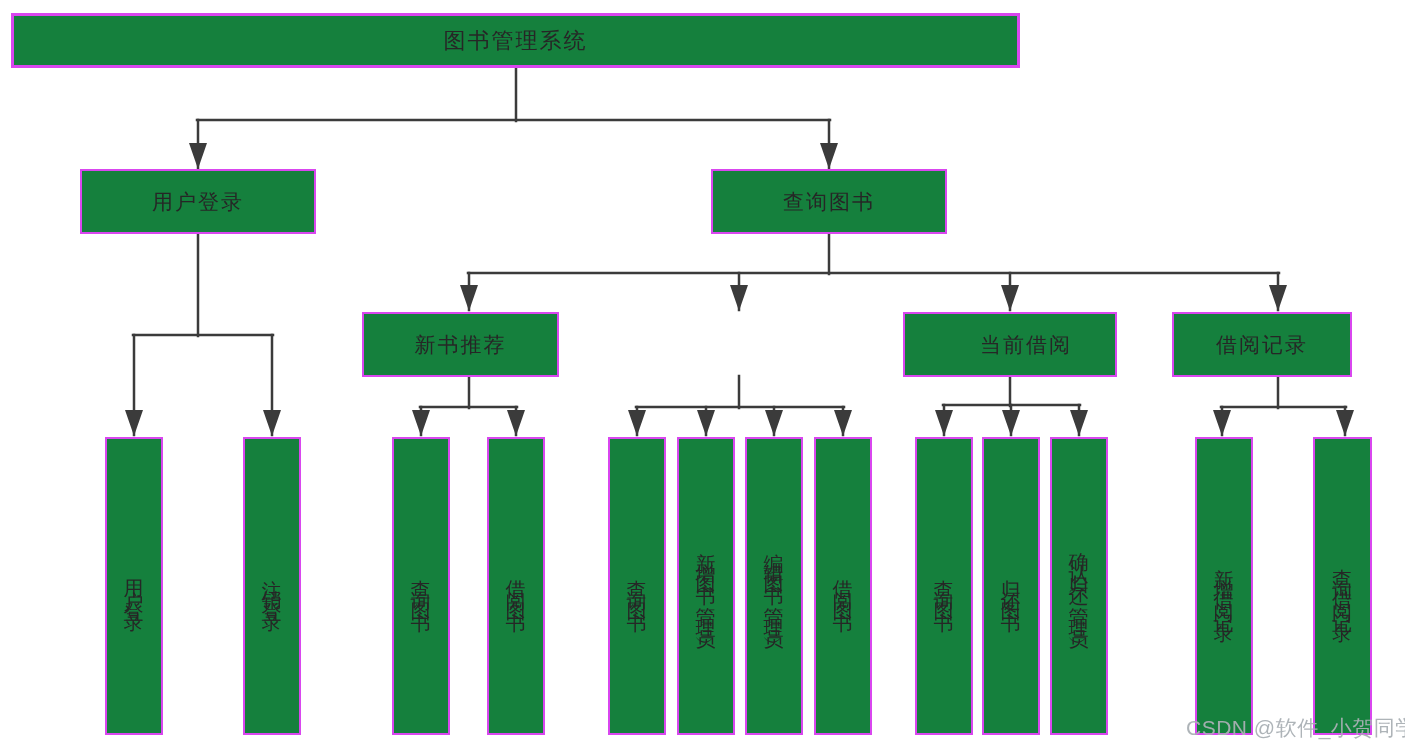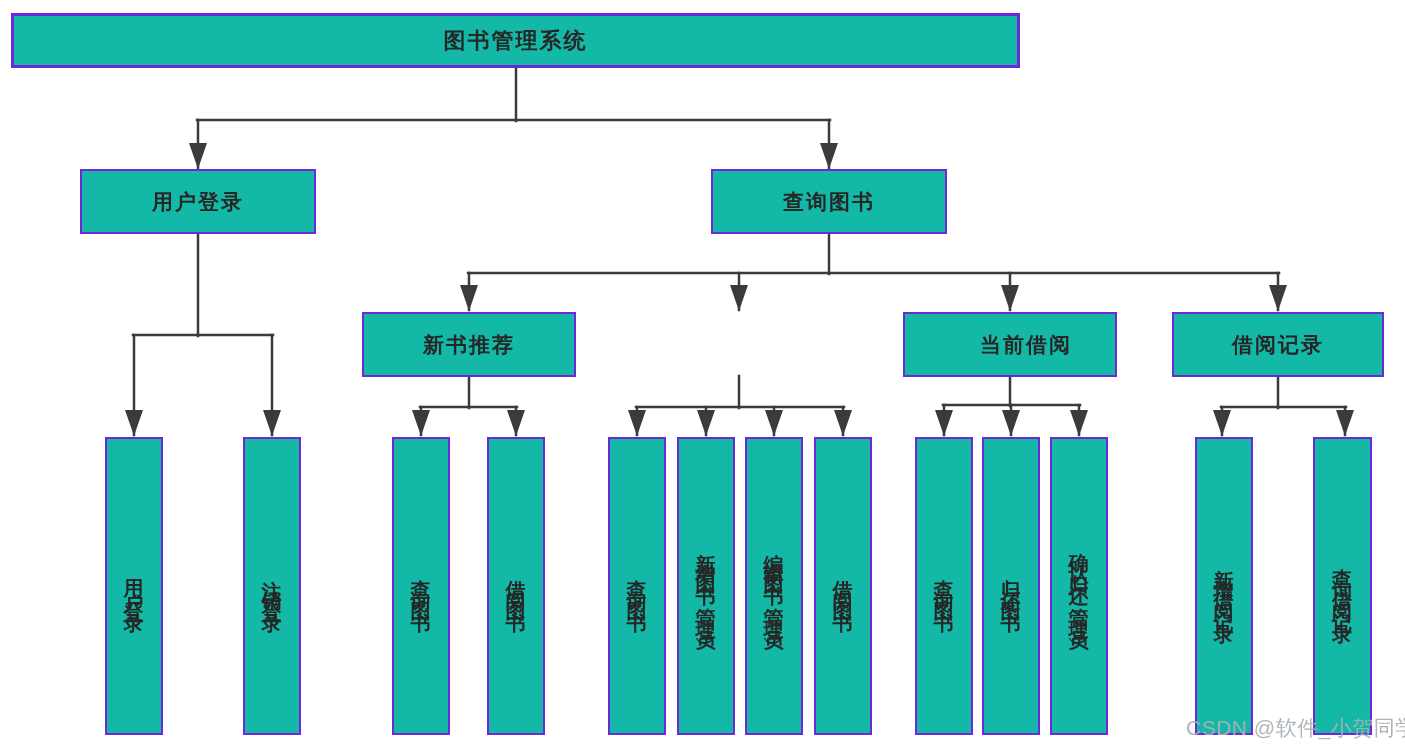--- a/index.html
+++ b/index.html
@@ -4,24 +4,23 @@
 <style>
   html,body { margin:0; padding:0; background:#ffffff; }
   .canvas {
     position:relative; width:1405px; height:747px; background:#ffffff;
     font-family:"Liberation Sans","DejaVu Sans",sans-serif;
     overflow:hidden;
   }
   .wires { position:absolute; left:0; top:0; width:1405px; height:747px; }
   .box {
     position:absolute; box-sizing:border-box;
-    border:2px solid #6d28d9; background:#14b8a6; color:#262626;
+    border:2px solid #d946ef; background:#15803d; color:#262626;
     display:flex; align-items:center; justify-content:center;
     text-align:center;
-    font-weight:bold;
   }
   .root  { border-width:3px; font-size:22px; letter-spacing:2px; }
   .h     { font-size:21px; letter-spacing:2px; }
   .v {
     writing-mode:vertical-lr; text-orientation:mixed;
     font-size:20px; letter-spacing:11px; line-height:1;
     padding:4px 0;
   }
   .watermark {
     position:absolute; left:1186px; top:714px;
@@ -82,23 +81,23 @@
       <path d="M1222,407 V435" marker-end="url(#arrow)"></path>
       <path d="M1345,407 V435" marker-end="url(#arrow)"></path>
     </g>
   </svg>
 
   <div class="box root" style="left:11px; top:13px; width:1009px; height:55px;">图书管理系统</div>
 
   <div class="box h" style="left:80px; top:169px; width:236px; height:65px;">用户登录</div>
   <div class="box h" style="left:711px; top:169px; width:236px; height:65px;">查询图书</div>
 
-  <div class="box h" style="left:362px; top:312px; width:214px; height:65px;">新书推荐</div>
+  <div class="box h" style="left:362px; top:312px; width:197px; height:65px;">新书推荐</div>
   <div class="box h" style="left:903px; top:312px; width:214px; height:65px;padding-left:32px;">当前借阅</div>
-  <div class="box h" style="left:1172px; top:312px; width:212px; height:65px;text-align:right;">借阅记录</div>
+  <div class="box h" style="left:1172px; top:312px; width:180px; height:65px;text-align:right;">借阅记录</div>
 
   <div class="box v" style="left:105px; top:437px; width:58px; height:298px;">用户登录</div>
   <div class="box v" style="left:243px; top:437px; width:58px; height:298px;">注销登录</div>
 
   <div class="box v" style="left:392px; top:437px; width:58px; height:298px;">查询图书</div>
   <div class="box v" style="left:487px; top:437px; width:58px; height:298px;">借阅图书</div>
 
   <div class="box v" style="left:608px; top:437px; width:58px; height:298px;">查询图书</div>
   <div class="box v" style="left:677px; top:437px; width:58px; height:298px;">新增图书（管理员）</div>
   <div class="box v" style="left:745px; top:437px; width:58px; height:298px;">编辑图书（管理员）</div>

